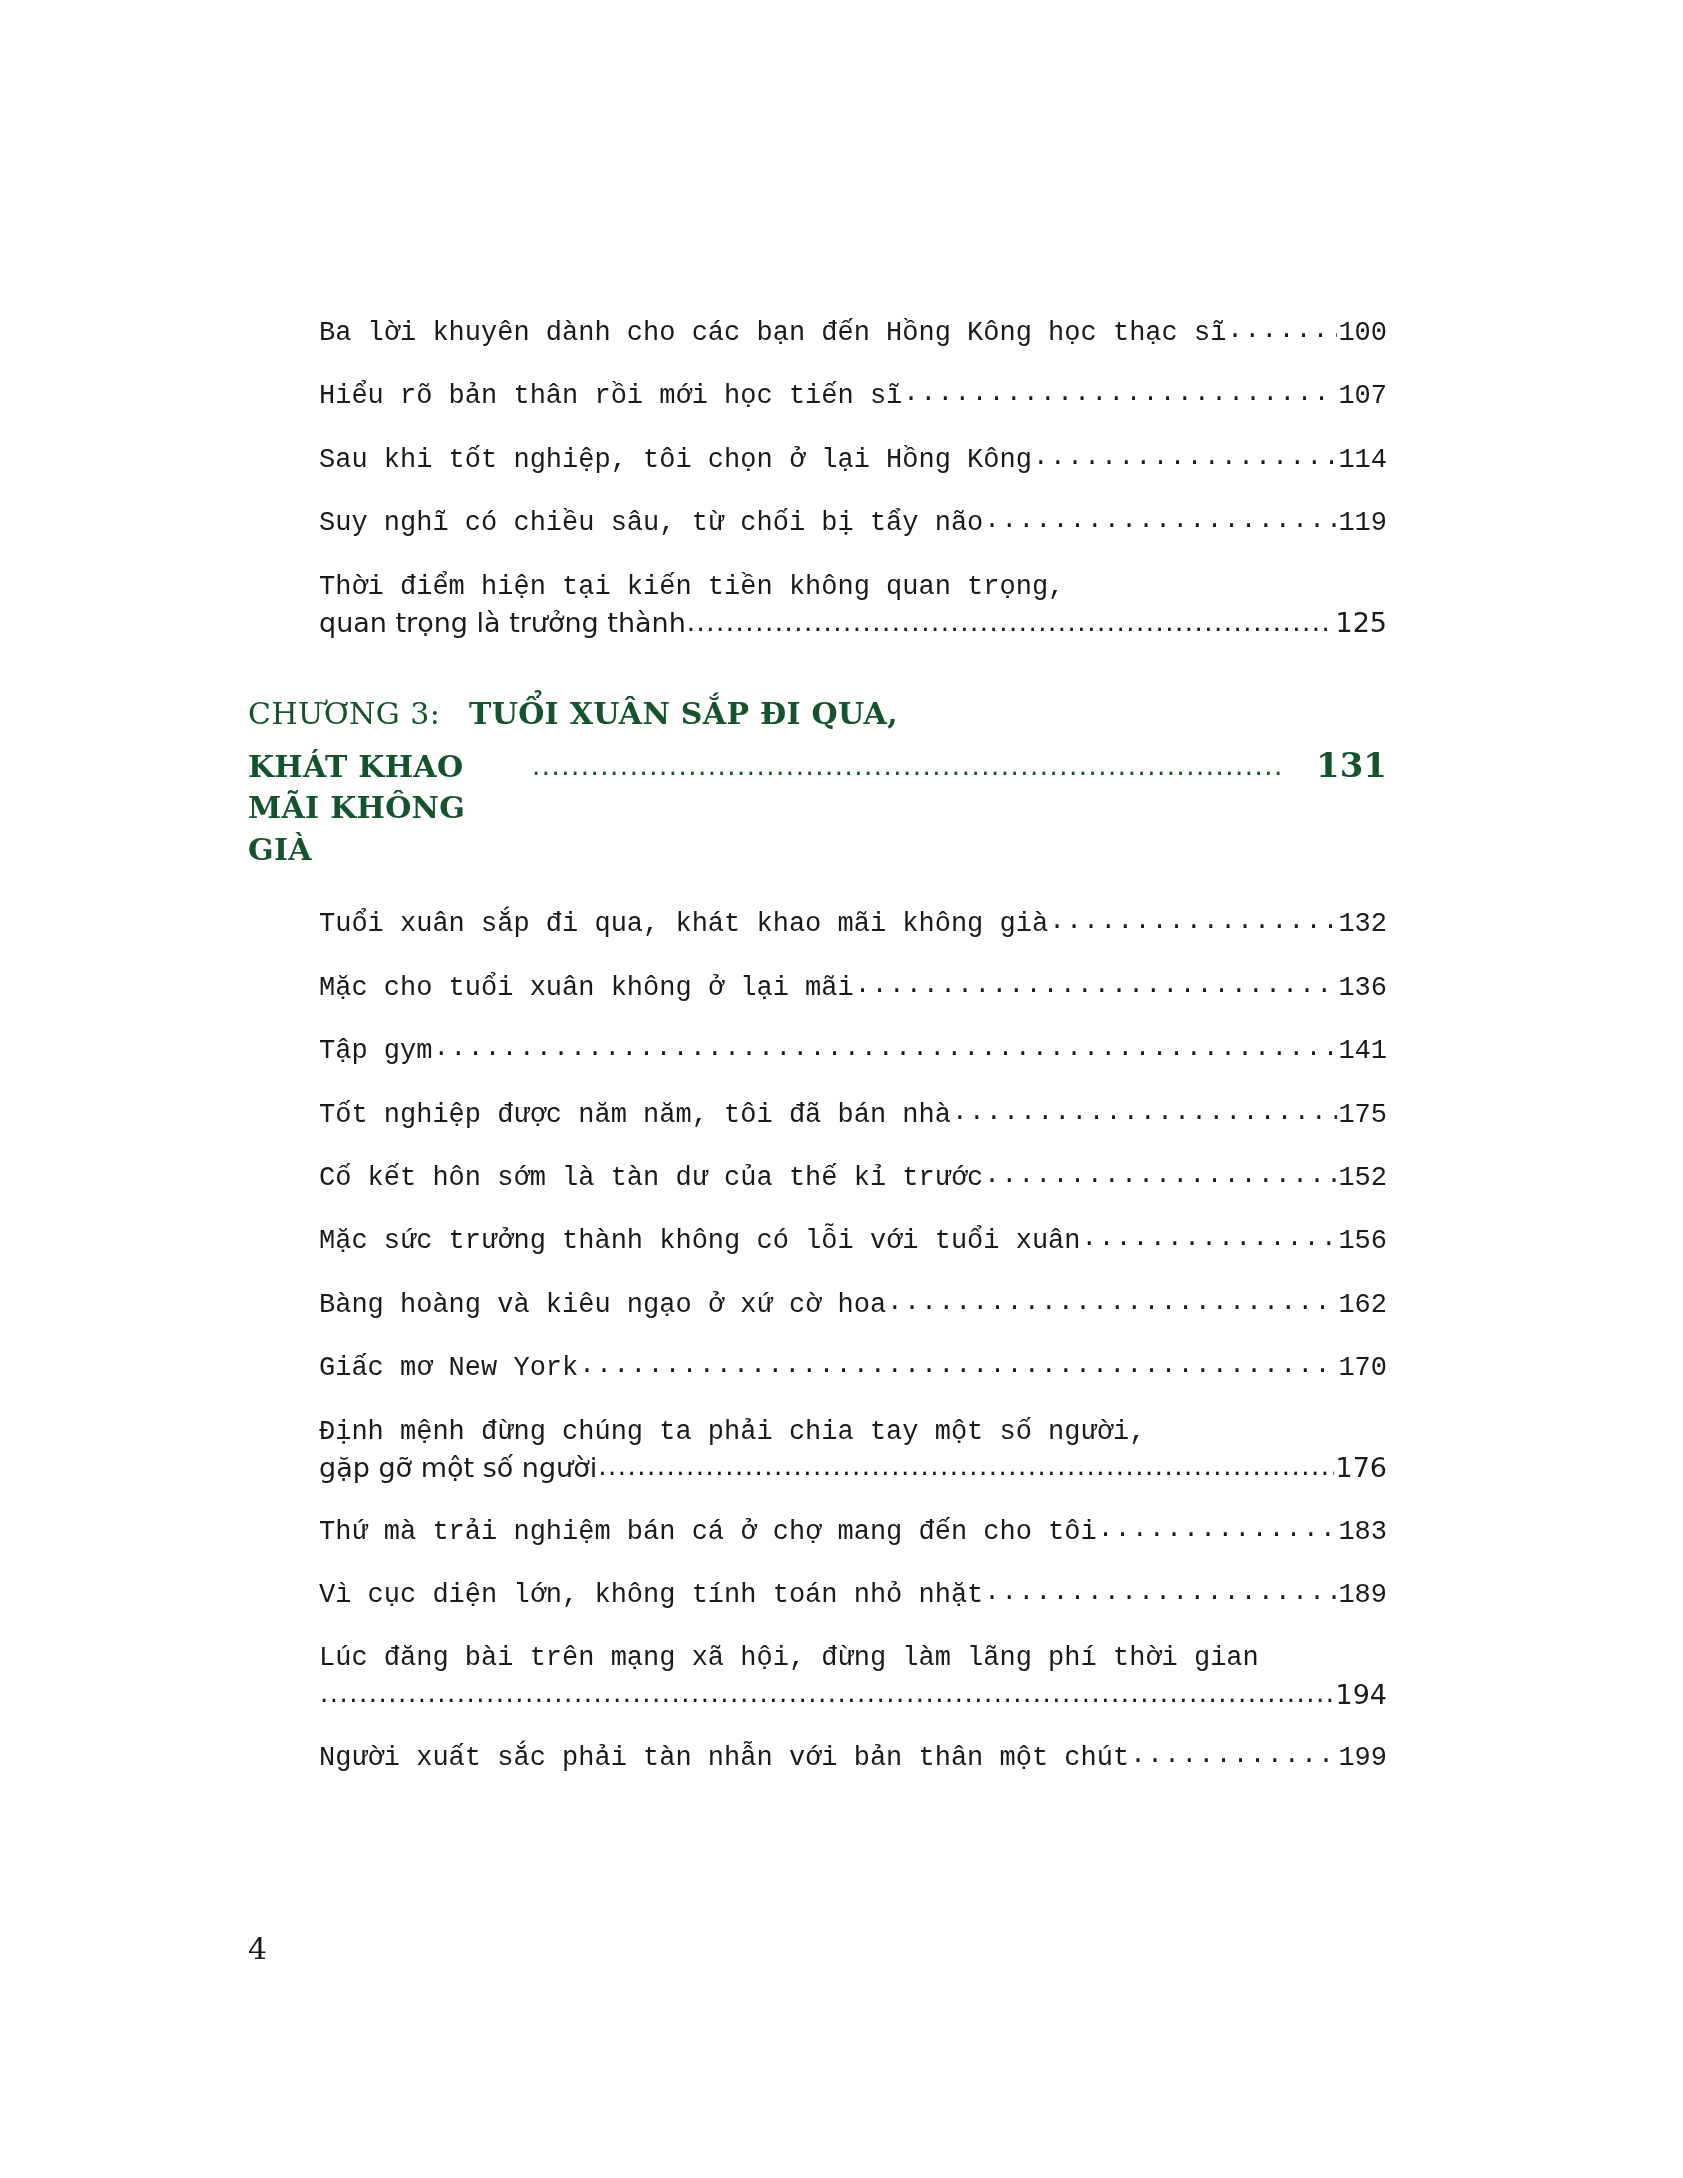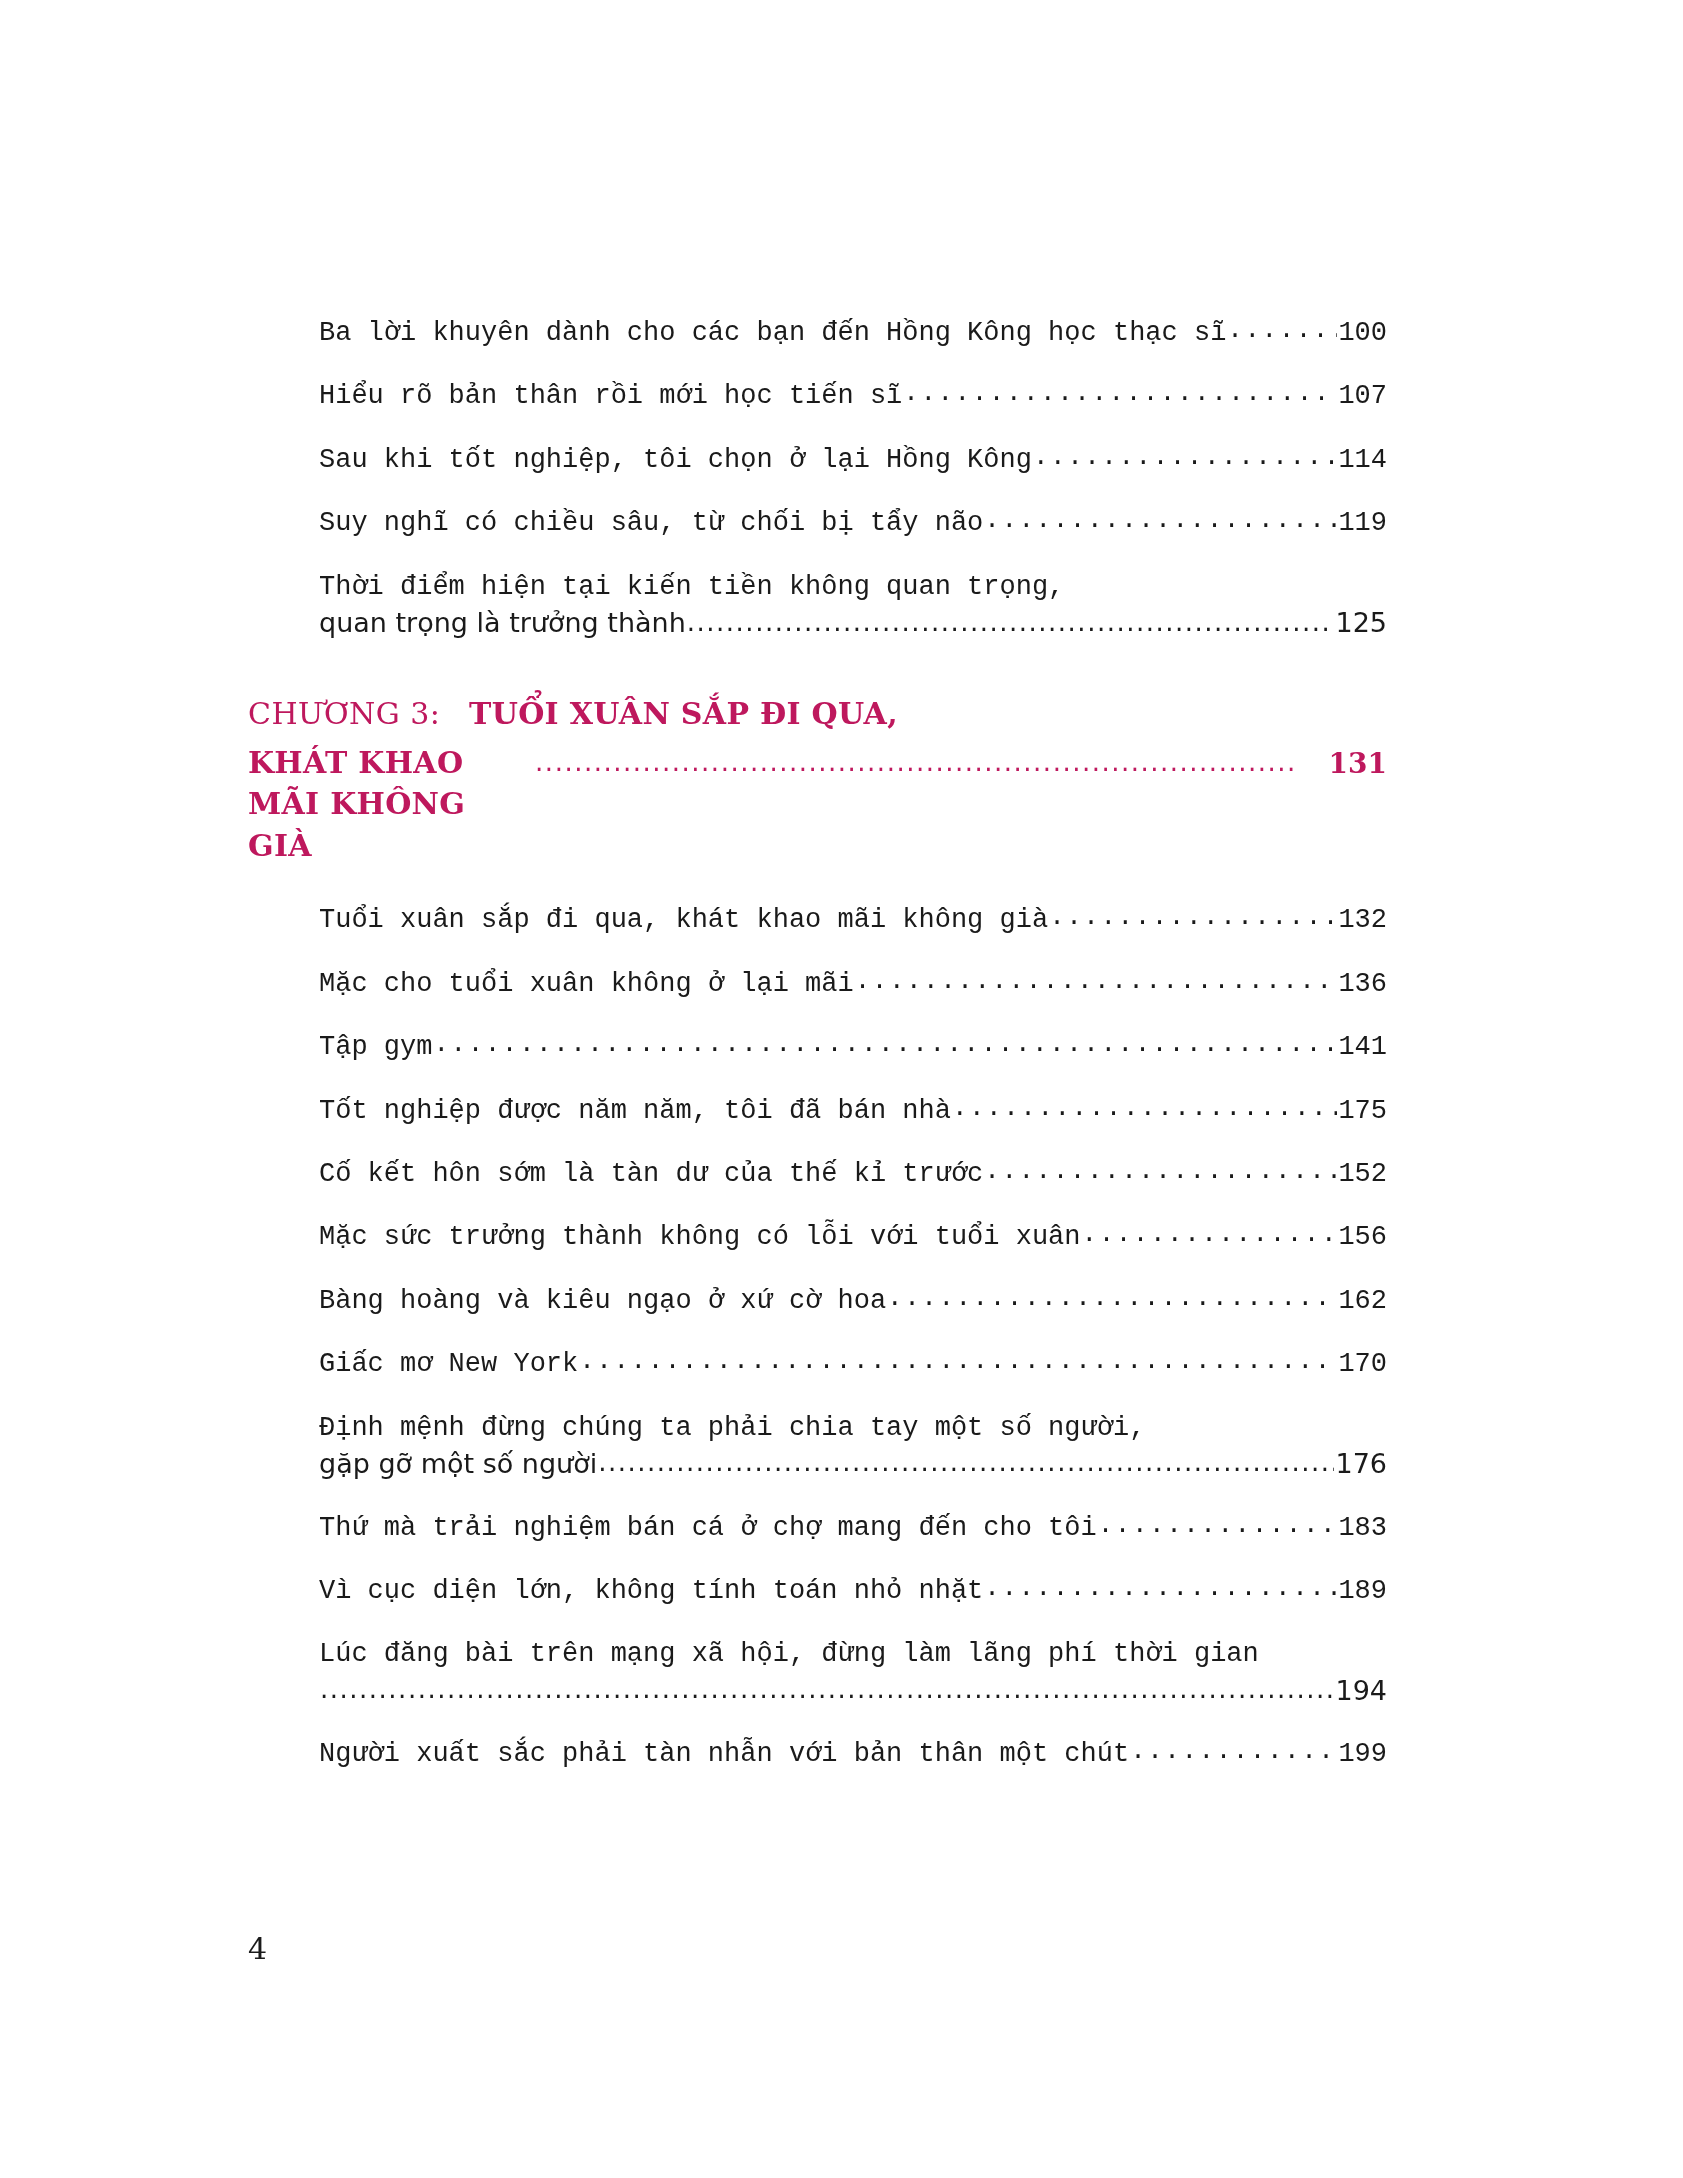--- a/index.html
+++ b/index.html
@@ -72,21 +72,21 @@
     width: 100%;
   }
 
   
   .chapter {
     margin-top: 51px;
     margin-bottom: 36px;
     font-family: "DejaVu Serif", serif;
     font-size: 30px;
     line-height: 1.38;
-    color: #be185d;
+    color: #14532d;
     padding-left: 0;
   }
   .chapter .ch-label {
     font-family: "DejaVu Serif", serif;
     font-weight: normal;
     letter-spacing: 0.5px;
   }
   .chapter .ch-title {
     font-family: "DejaVu Serif", serif;
     font-weight: bold;
@@ -106,21 +106,21 @@
     letter-spacing: 1.5px;
     font-size: 26px;
     font-family: "DejaVu Sans", sans-serif;
     position: relative;
     top: -2px;
     margin: 0 4px;
   }
   .chapter .page-num {
     font-family: "DejaVu Serif", serif;
     font-weight: bold;
-    font-size: 28px;
+    font-size: 34px;
     flex: 0 0 auto;
   }
 
   .folio {
     position: absolute;
     left: 248px;
     top: 1931px;
     font-family: "DejaVu Serif", serif;
     font-size: 30px;
     color: #1a1a1a;

